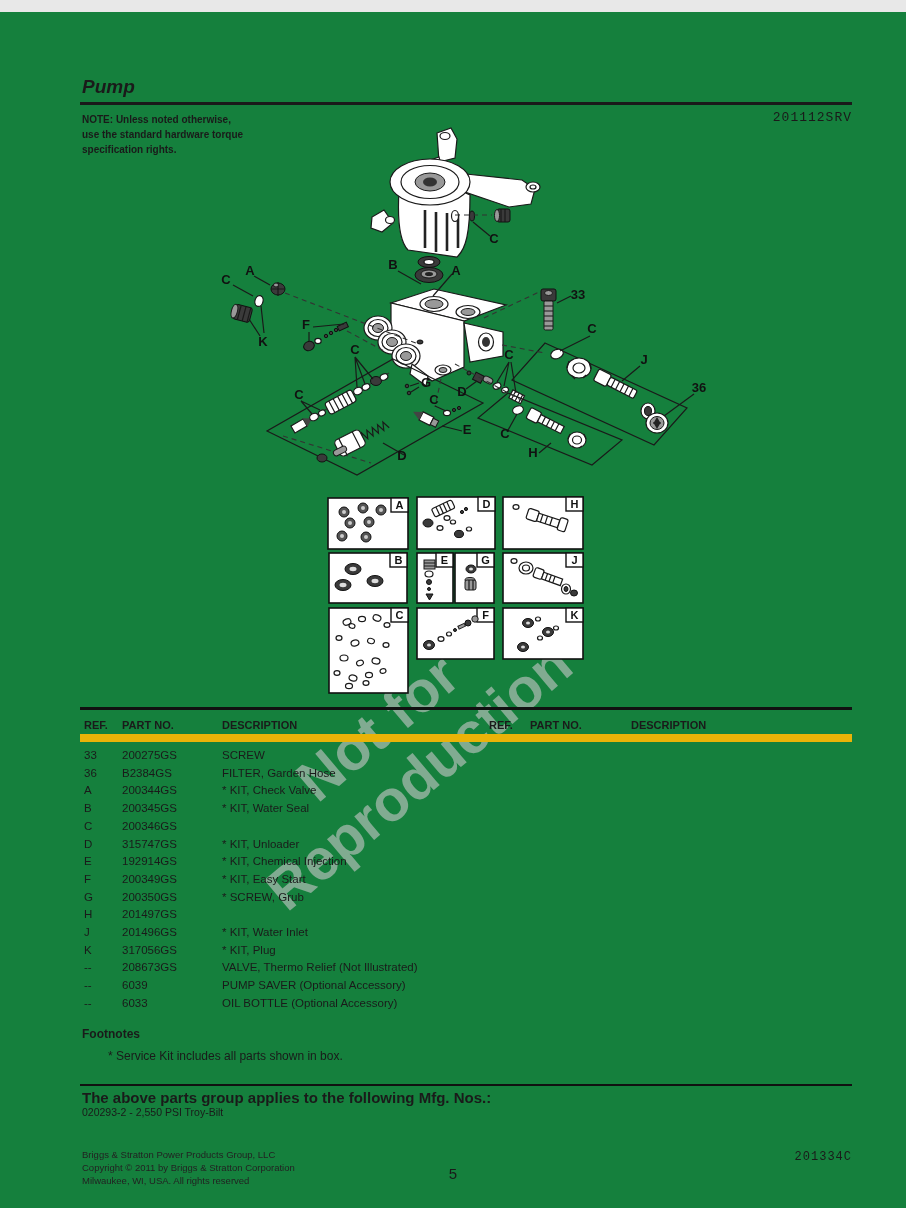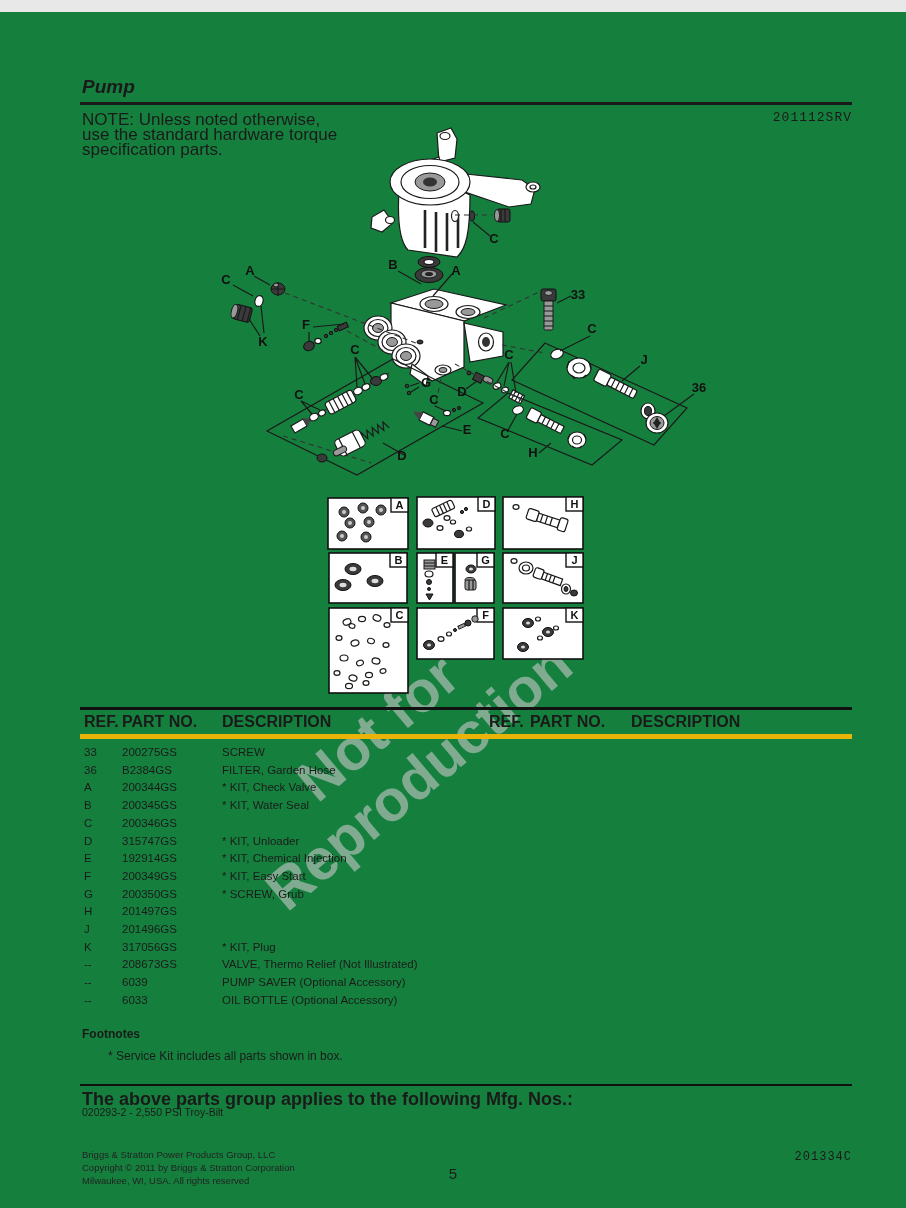--- a/index.html
+++ b/index.html
@@ -1,63 +1,63 @@
 <!DOCTYPE html>
 <html><head>
 <meta charset="utf-8">
 <style>
   html,body{margin:0;padding:0;background:#e8e8e8}
   .page{position:relative;width:906px;height:1208px;margin:12px auto;background:#15803d;
         font-family:"Liberation Sans",sans-serif;color:#1a1a1a;overflow:hidden}
   .title{position:absolute;left:82px;top:64px;font-size:19px;font-weight:bold;font-style:italic;z-index:3}
   .rule{position:absolute;left:80px;top:90px;width:772px;height:3px;background:#1a1a1a;z-index:3}
-  .note{position:absolute;left:82px;top:100px;font-size:17px;font-weight:normal;line-height:15px;z-index:3}
+  .note{position:absolute;left:82px;top:100px;font-size:10px;font-weight:bold;line-height:15px;z-index:3}
   .srv{position:absolute;top:98px;right:54px;font-family:"Liberation Mono","DejaVu Sans Mono",monospace;
        font-size:13px;letter-spacing:1px;z-index:3}
   .watermark{position:absolute;left:398px;top:740px;transform:translate(-50%,-50%) rotate(-40deg);
        font-size:58px;font-weight:bold;color:#c9c9c9;opacity:.6;z-index:1;text-align:center;
        line-height:64px;white-space:nowrap}
   svg.diagram{position:absolute;left:0;top:95px;z-index:2}
   .ln{fill:none;stroke:#1a1a1a;stroke-width:1.2}
   .fw{fill:#ffffff;stroke:#1a1a1a;stroke-width:1.2}
   .fg{fill:#999;stroke:#1a1a1a;stroke-width:1}
   .fd{fill:#3a3a3a;stroke:#111;stroke-width:1}
   .dash{fill:none;stroke:#333;stroke-width:1.1;stroke-dasharray:5 4}
   .dlabel{font:bold 13px "Liberation Sans",sans-serif;fill:#111;text-anchor:middle}
   .klabel{font:bold 11px "Liberation Sans",sans-serif;fill:#111;text-anchor:middle}
   .kbox{fill:#fff;stroke:#111;stroke-width:1.6}
   .ktab{fill:#fff;stroke:#111;stroke-width:1.4}
   .ptable{position:absolute;left:80px;top:695px;width:772px;z-index:3;border-top:3px solid #111}
-  .thead{display:flex;border-bottom:5px solid #eab308;font-size:16px;font-weight:bold;padding:3px 0 3px}
+  .thead{display:flex;border-bottom:8px solid #eab308;font-size:11px;font-weight:bold;padding:9px 0 3px}
   .thgroup{display:grid;width:50%;box-sizing:border-box}
   .thgroup.left{grid-template-columns:38px 100px 1fr;padding-left:4px}
   .thgroup.right{grid-template-columns:41px 101px 1fr;padding-left:23px}
   .trows{padding:5px 0 0 4px;width:50%}
   .trow{display:grid;grid-template-columns:38px 100px 1fr;line-height:17.7px;font-size:11.5px}
   .fnh{position:absolute;left:82px;top:1015px;font-size:12px;font-weight:bold;z-index:3}
   .fni{position:absolute;left:108px;top:1037px;font-size:12px;z-index:3}
   .mfgrule{position:absolute;left:80px;top:1072px;width:772px;height:2px;background:#111;z-index:3}
-  .mfgh{position:absolute;left:82px;top:1077px;font-size:18px;font-weight:bold;z-index:3}
+  .mfgh{position:absolute;left:82px;top:1077px;font-size:15px;font-weight:bold;z-index:3}
   .mfgi{position:absolute;left:82px;top:1094px;font-size:10.5px;z-index:3}
   .footer{position:absolute;left:82px;top:1136px;font-size:9.5px;line-height:13px;color:#222;z-index:3}
   .pageno{position:absolute;left:0;width:906px;top:1153px;text-align:center;font-size:15px;z-index:3}
   .doccode{position:absolute;right:54px;top:1138px;font-family:"Liberation Mono","DejaVu Sans Mono",monospace;
        font-size:12px;letter-spacing:1px;z-index:3}
 </style>
 </head>
 <body>
 
 <div class="page">
 
   <div class="title">Pump</div>
   <div class="rule"></div>
   <div class="note">
     <div>NOTE: Unless noted otherwise,</div>
     <div>use the standard hardware torque</div>
-    <div>specification parts.</div>
+    <div>specification rights.</div>
   </div>
   <div class="srv">201112SRV</div>
 
   <div class="watermark">
     <span>Not for</span><br>
     <span>Reproduction</span>
   </div>
 
   <svg class="diagram" width="906" height="600" viewBox="0 95 906 600" xmlns="http://www.w3.org/2000/svg">
 
@@ -538,20 +538,21 @@
           <span>200350GS</span>
           <span>* SCREW, Grub</span>
         </div>
         <div class="trow">
           <span>H</span>
           <span>201497GS</span>
         </div>
         <div class="trow">
           <span>J</span>
           <span>201496GS</span>
+          <span>* KIT, Water Inlet</span>
         </div>
         <div class="trow">
           <span>K</span>
           <span>317056GS</span>
           <span>* KIT, Plug</span>
         </div>
         <div class="trow">
           <span>--</span>
           <span>208673GS</span>
           <span>VALVE, Thermo Relief (Not Illustrated)</span>

